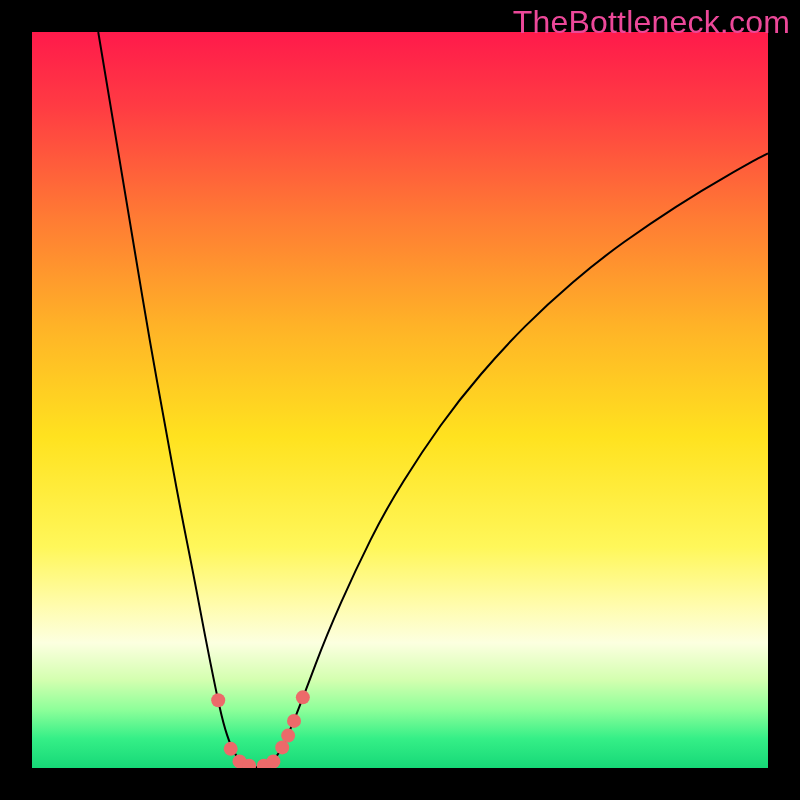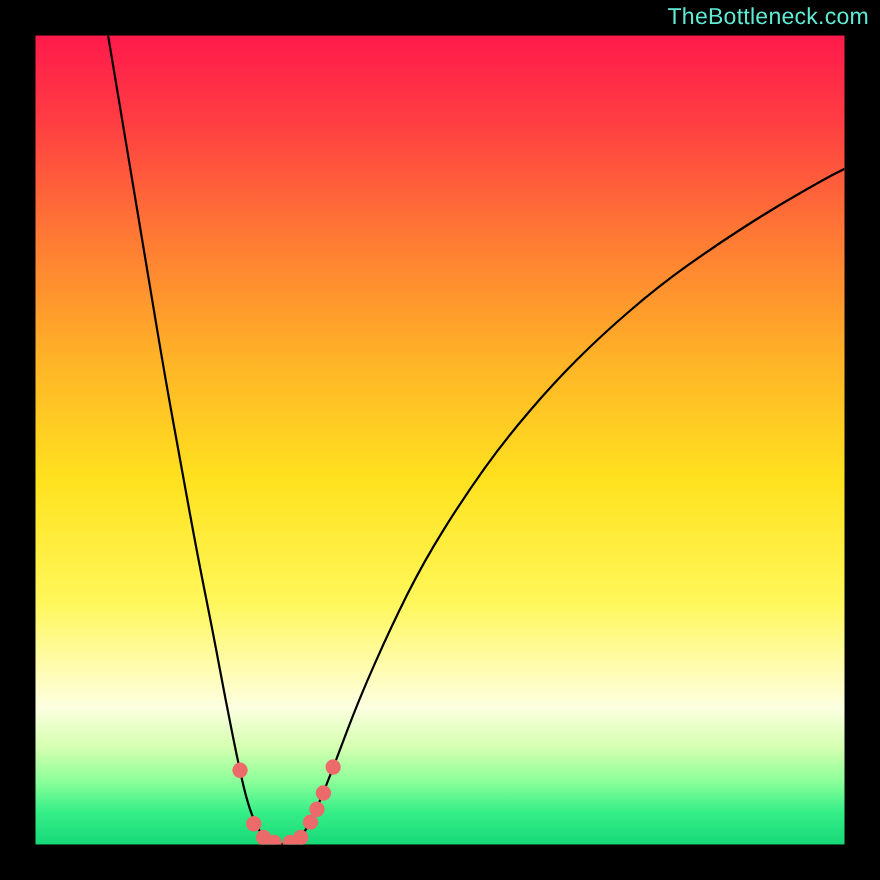--- a/index.html
+++ b/index.html
@@ -24,23 +24,23 @@
     top: 2px;
     width: 736px;
     height: 736px;
     overflow: hidden;
   }
   .watermark {
     position: absolute;
     top: 4px;
     right: 10px;
     font-family: Arial, Helvetica, sans-serif;
-    font-size: 21px;
+    font-size: 32px;
     font-weight: 500;
-    color: #5eead4;
+    color: #ec4899;
     letter-spacing: 0.2px;
   }
   svg {
     display: block;
   }
 </style>
 </head>
 <body>
 
 <div class="frame">

